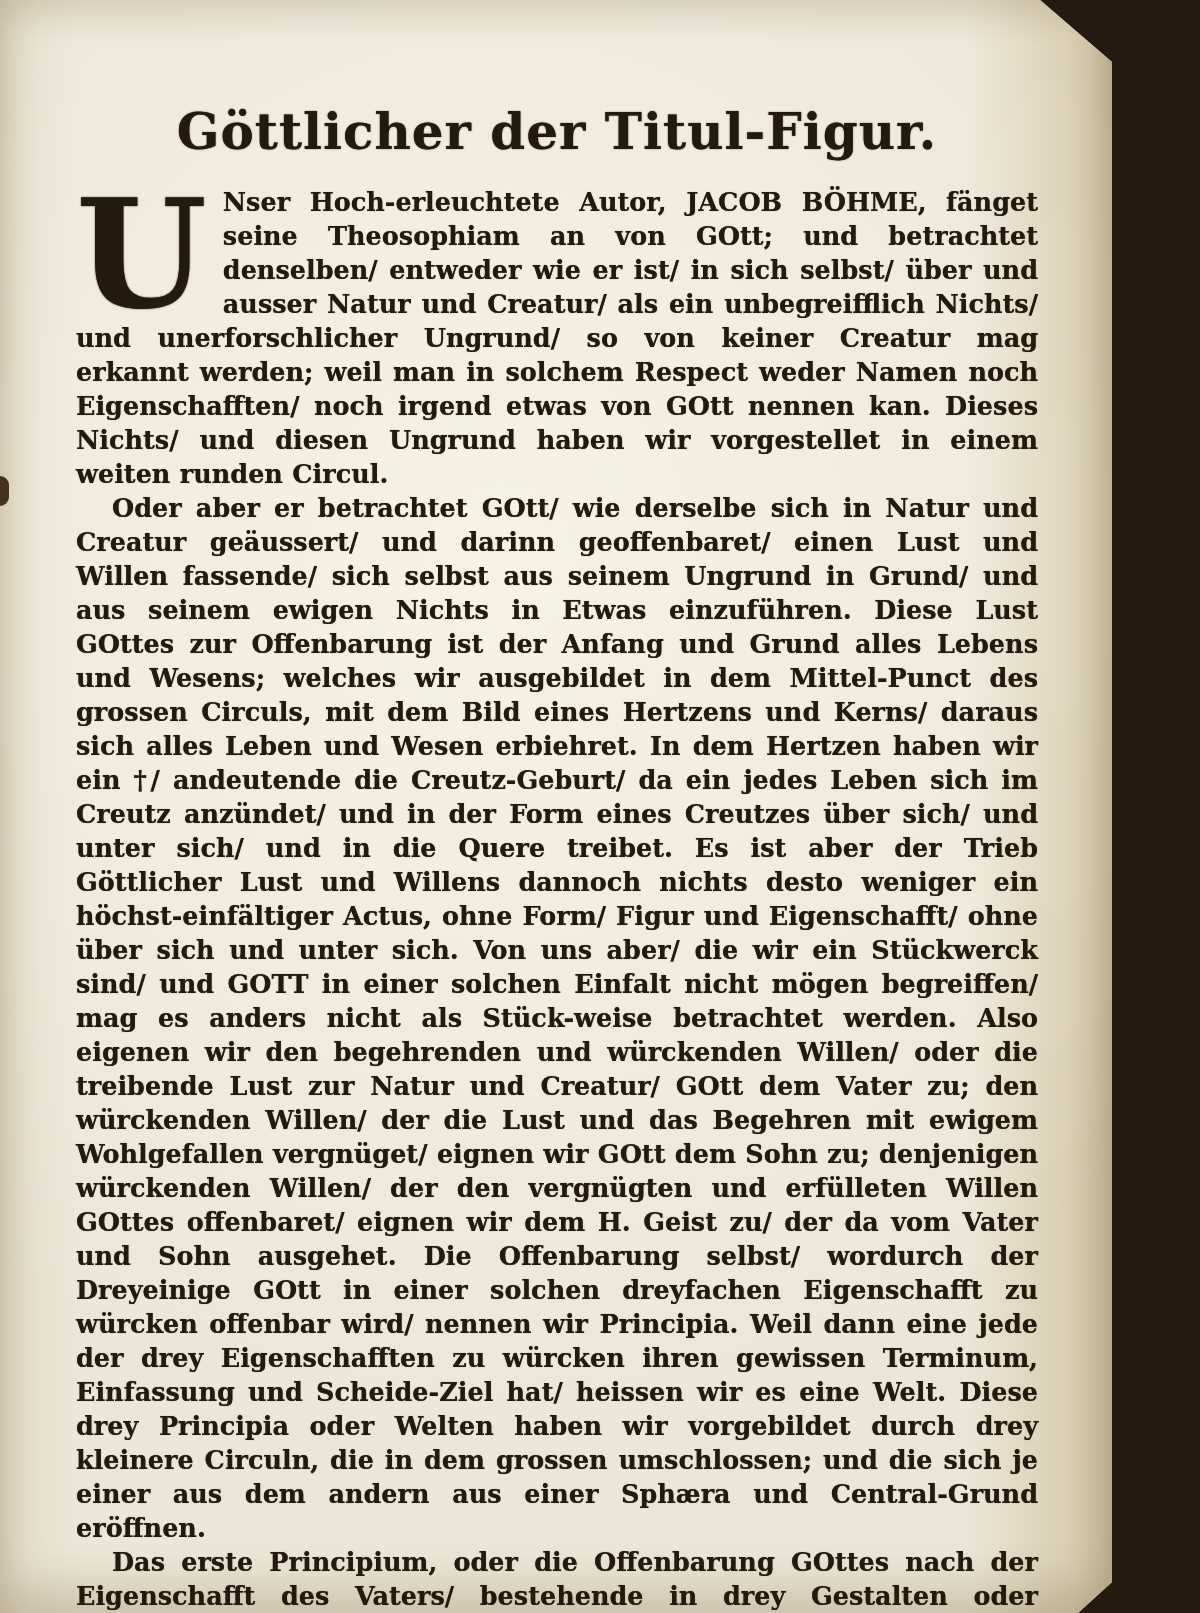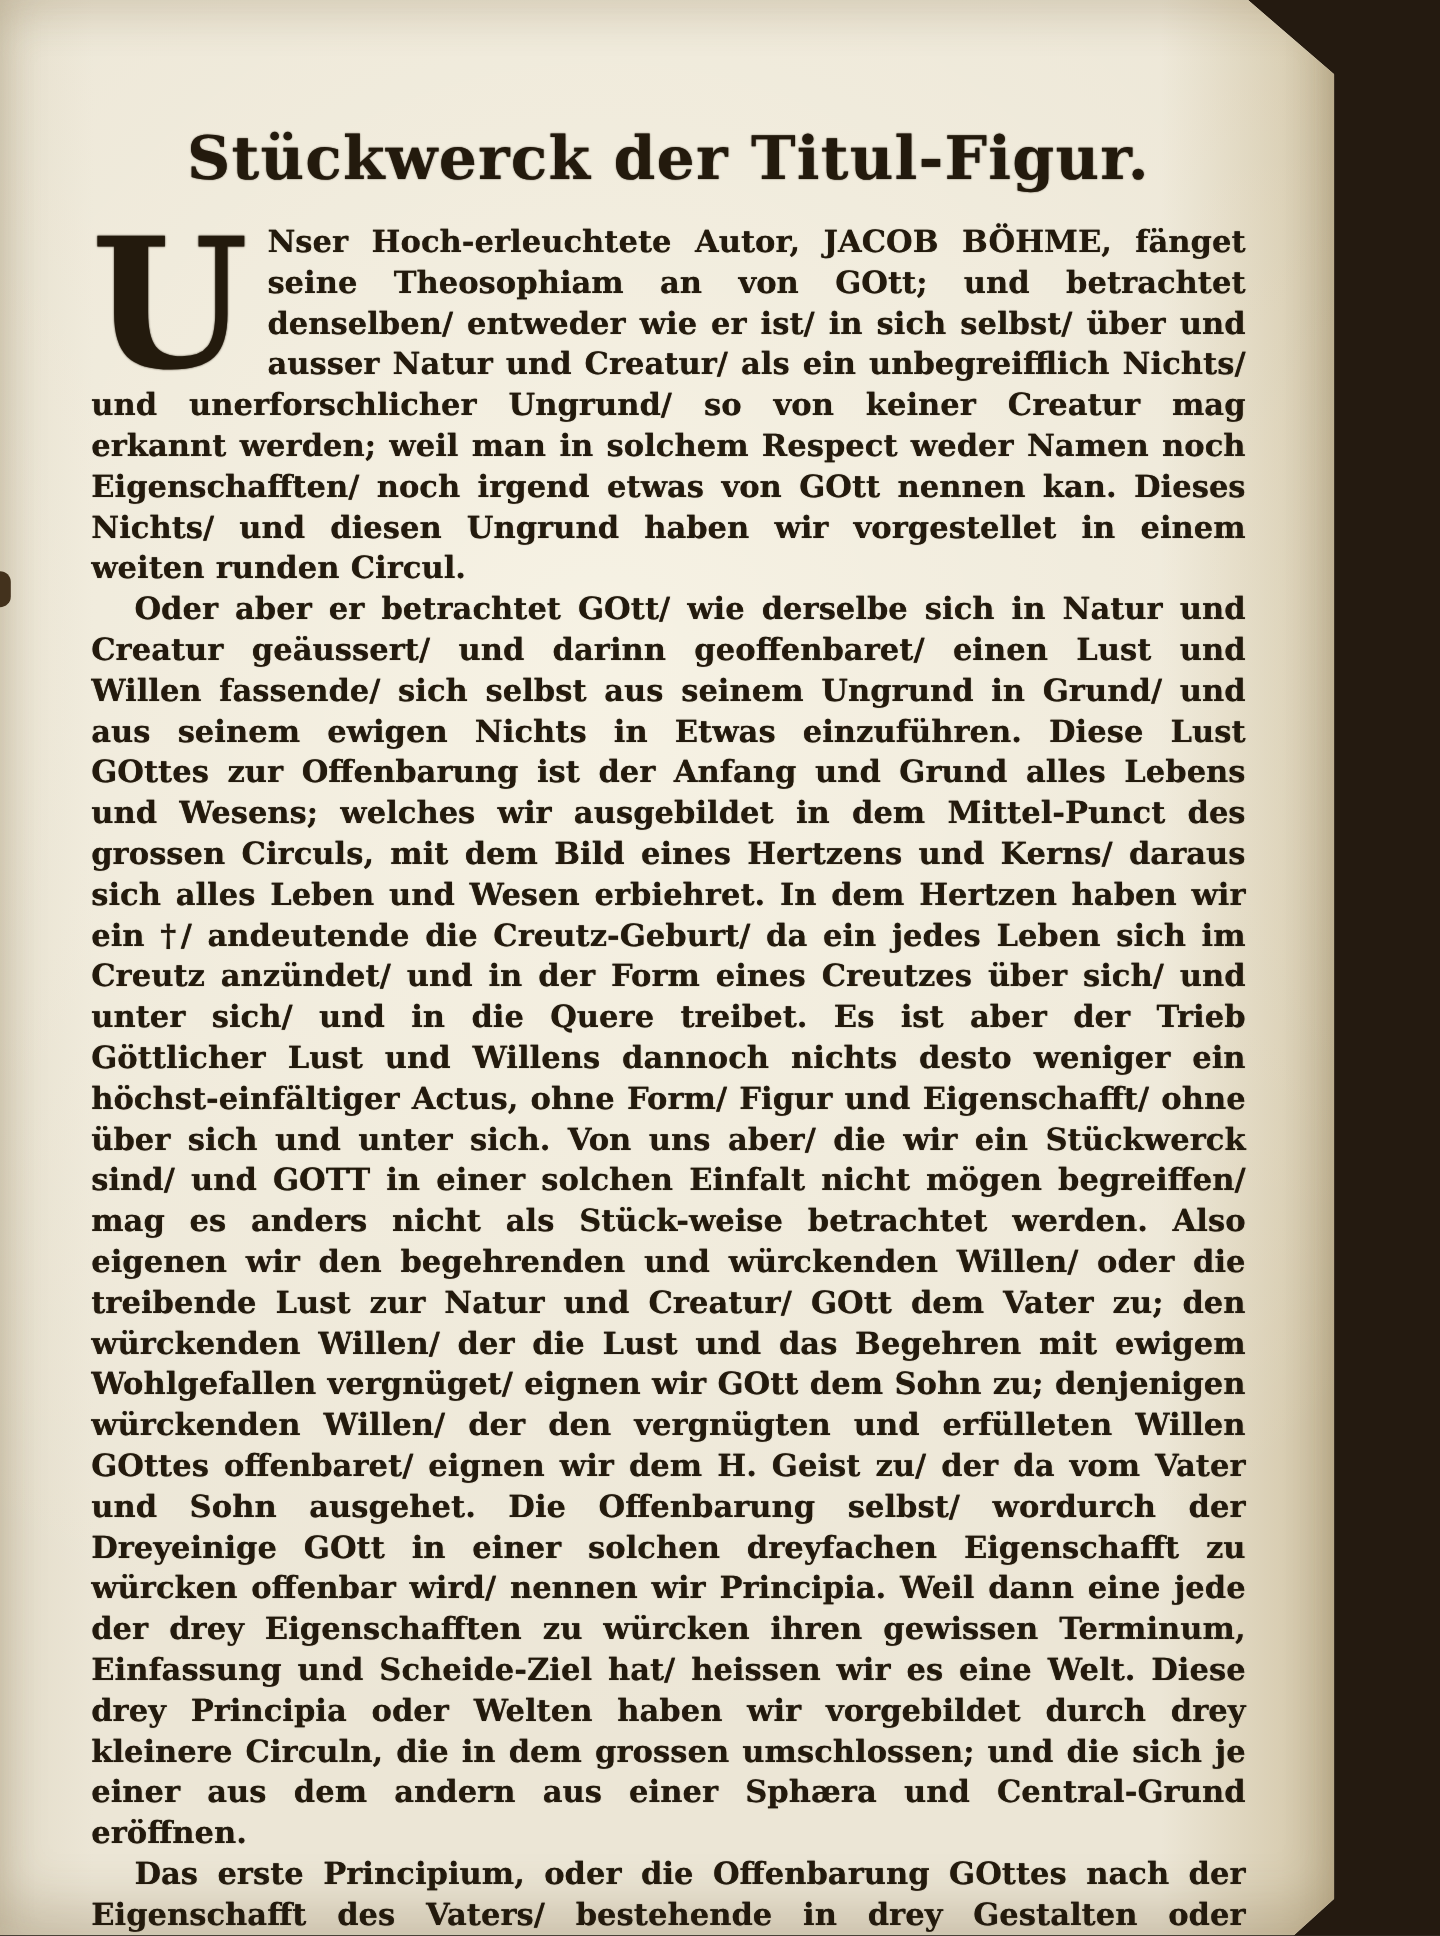--- a/index.html
+++ b/index.html
@@ -84,21 +84,21 @@
   }
 </style>
 </head>
 <body>
 
 <div class="scan">
 
   <div class="paper">
     <div class="content">
 
-      <h1 class="title">Stückwerck der Titul-Figur.</h1>
+      <h1 class="title">Göttlicher der Titul-Figur.</h1>
 
       <p class="para"><span class="dropcap">U</span><span>Nser Hoch-erleuchtete Autor, JACOB BÖHME, fänget seine Theosophiam an von GOtt; und betrachtet denselben/ entweder wie er ist/ in sich selbst/ über und ausser Natur und Creatur/ als ein unbegreifflich Nichts/ und unerforschlicher Ungrund/ so von keiner Creatur mag erkannt werden; weil man in solchem Respect weder Namen noch Eigenschafften/ noch irgend etwas von GOtt nennen kan. Dieses Nichts/ und diesen Ungrund haben wir vorgestellet in einem weiten runden Circul.</span></p>
 
       <p class="para indent">Oder aber er betrachtet GOtt/ wie derselbe sich in Natur und Creatur geäussert/ und darinn geoffenbaret/ einen Lust und Willen fassende/ sich selbst aus seinem Ungrund in Grund/ und aus seinem ewigen Nichts in Etwas einzuführen. Diese Lust GOttes zur Offenbarung ist der Anfang und Grund alles Lebens und Wesens; welches wir ausgebildet in dem Mittel-Punct des grossen Circuls, mit dem Bild eines Hertzens und Kerns/ daraus sich alles Leben und Wesen erbiehret. In dem Hertzen haben wir ein †/ andeutende die Creutz-Geburt/ da ein jedes Leben sich im Creutz anzündet/ und in der Form eines Creutzes über sich/ und unter sich/ und in die Quere treibet. Es ist aber der Trieb Göttlicher Lust und Willens dannoch nichts desto weniger ein höchst-einfältiger Actus, ohne Form/ Figur und Eigenschafft/ ohne über sich und unter sich. Von uns aber/ die wir ein Stückwerck sind/ und GOTT in einer solchen Einfalt nicht mögen begreiffen/ mag es anders nicht als Stück-weise betrachtet werden. Also eigenen wir den begehrenden und würckenden Willen/ oder die treibende Lust zur Natur und Creatur/ GOtt dem Vater zu; den würckenden Willen/ der die Lust und das Begehren mit ewigem Wohlgefallen vergnüget/ eignen wir GOtt dem Sohn zu; denjenigen würckenden Willen/ der den vergnügten und erfülleten Willen GOttes offenbaret/ eignen wir dem H. Geist zu/ der da vom Vater und Sohn ausgehet. Die Offenbarung selbst/ wordurch der Dreyeinige GOtt in einer solchen dreyfachen Eigenschafft zu würcken offenbar wird/ nennen wir Principia. Weil dann eine jede der drey Eigenschafften zu würcken ihren gewissen Terminum, Einfassung und Scheide-Ziel hat/ heissen wir es eine Welt. Diese drey Principia oder Welten haben wir vorgebildet durch drey kleinere Circuln, die in dem grossen umschlossen; und die sich je einer aus dem andern aus einer Sphæra und Central-Grund eröffnen.</p>
 
       <p class="para indent">Das erste Principium, oder die Offenbarung GOttes nach der Eigenschafft des Vaters/ bestehende in drey Gestalten oder Formen zu würcken/ (als in Begehren und Anziehen/ Treiben und Auffsteigen/ Schärffen und Anzünden/) haben wir figuriret in dem untersten Circul. Dessen Centrum und Kern/ wegen den drey Eigenschafften/ ist vorgestellet in einem △, als dem Character des Feuers. Die sieben daran stehende Feuer-Funcken deuten die sieben Quell-Geister oder Formen zu würcken. Die Einfassung solcher würckenden und zu eines jeden</p>
 
     </div>
   </div>
 

